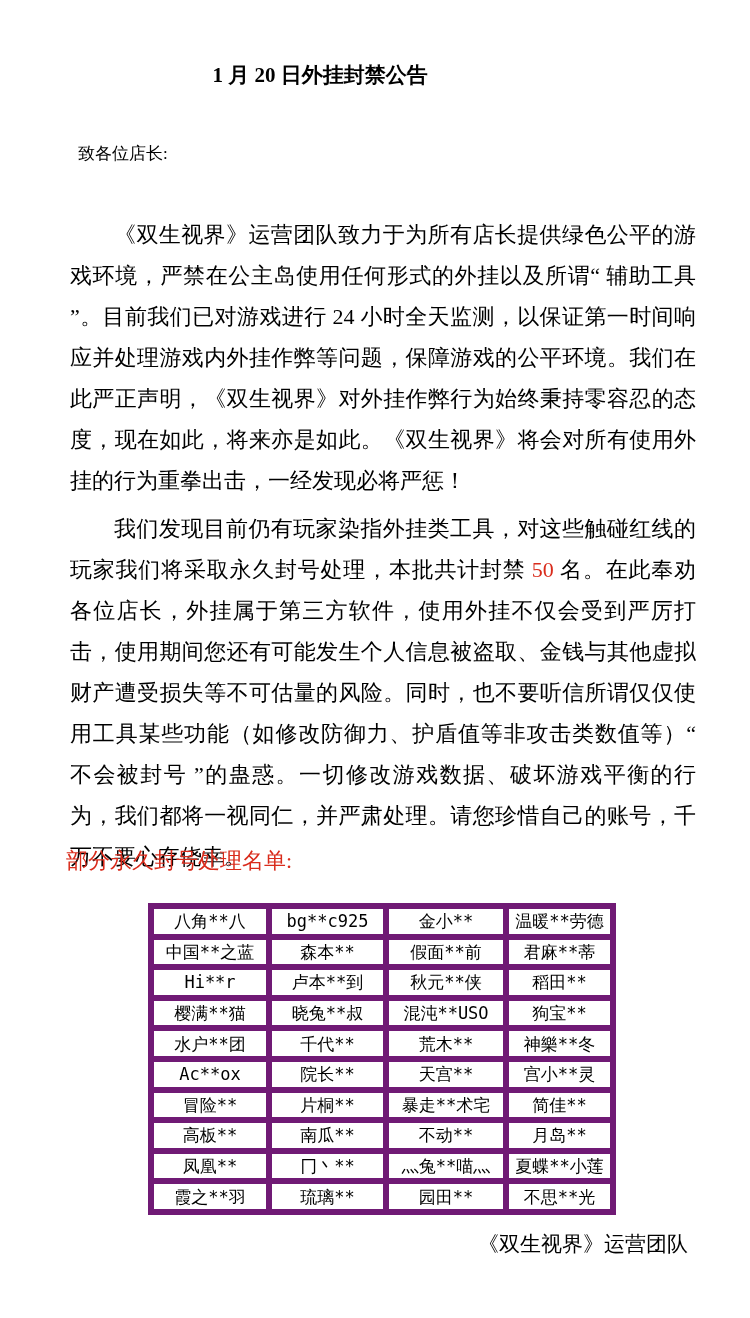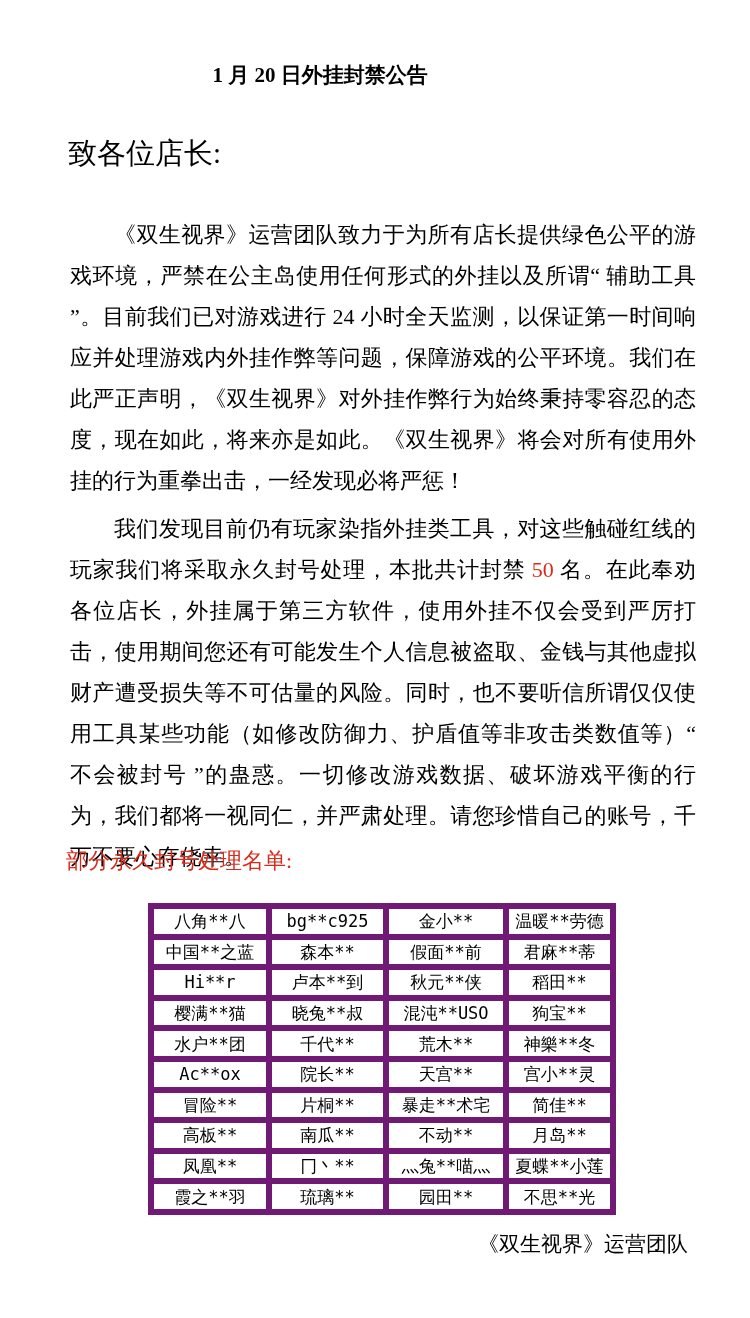--- a/index.html
+++ b/index.html
@@ -12,22 +12,22 @@
     width:750px;height:1318px;background:var(--bg);color:var(--text);
     font-family:"Liberation Serif","DejaVu Serif",serif;
     -webkit-font-smoothing:antialiased;
   }
   .page{position:relative;width:750px;height:1318px;overflow:hidden;background:var(--bg);}
   .title{
     position:absolute;top:62px;left:0;width:640px;margin:0;
     text-align:center;font-size:21px;font-weight:700;line-height:27px;
   }
   .salutation{
-    position:absolute;top:140px;left:68px;margin:0;
-    font-size:29px;line-height:27px;
+    position:absolute;top:140px;left:78px;margin:0;
+    font-size:17px;line-height:27px;
   }
   .para{
     position:absolute;left:62px;width:626px;margin:8px;
     font-size:22px;line-height:41px;
     text-align:justify;text-justify:inter-character;text-indent:2em;
     word-break:break-all;
   }
   .para-1{top:206px;}
   .para-2{top:500px;}
   .red{color:var(--accent-red);}

